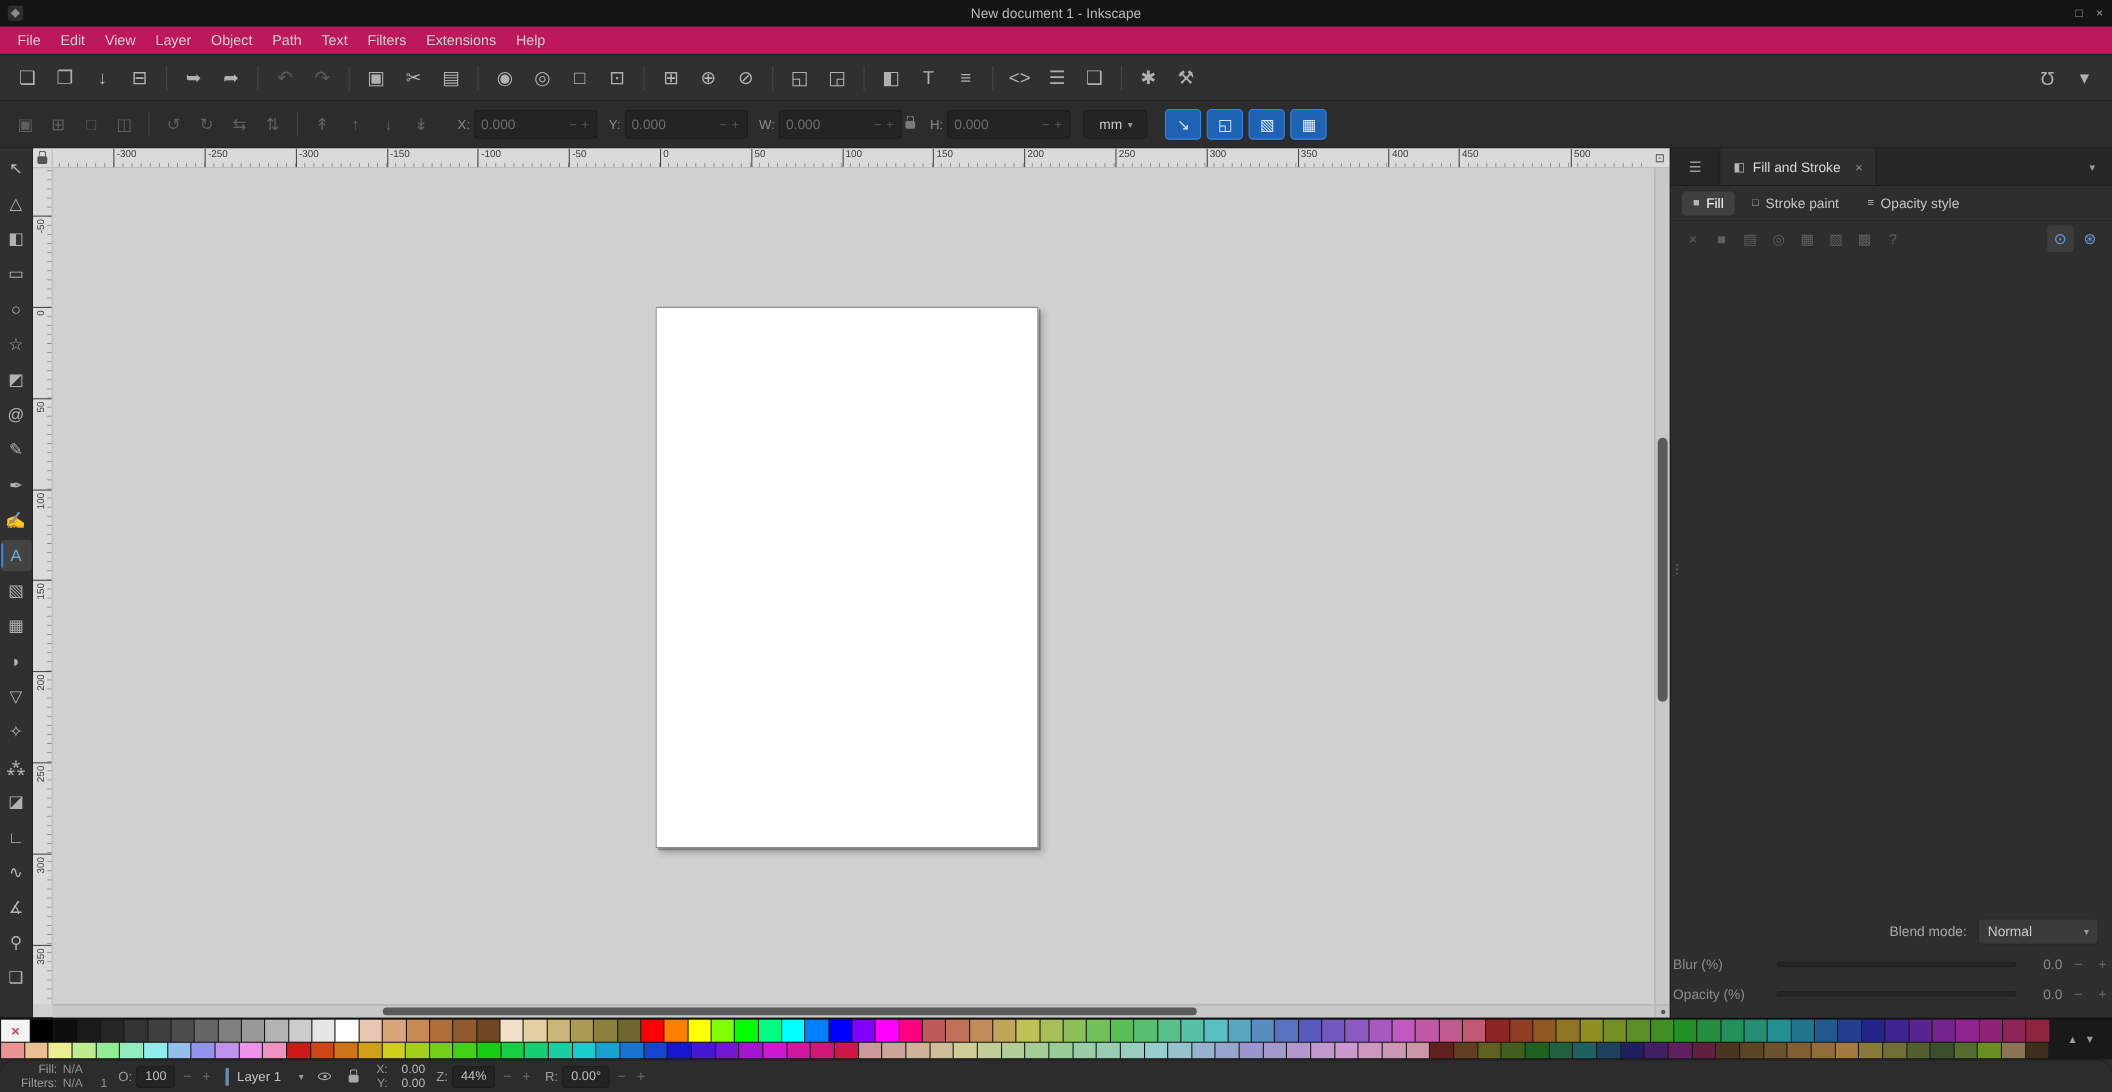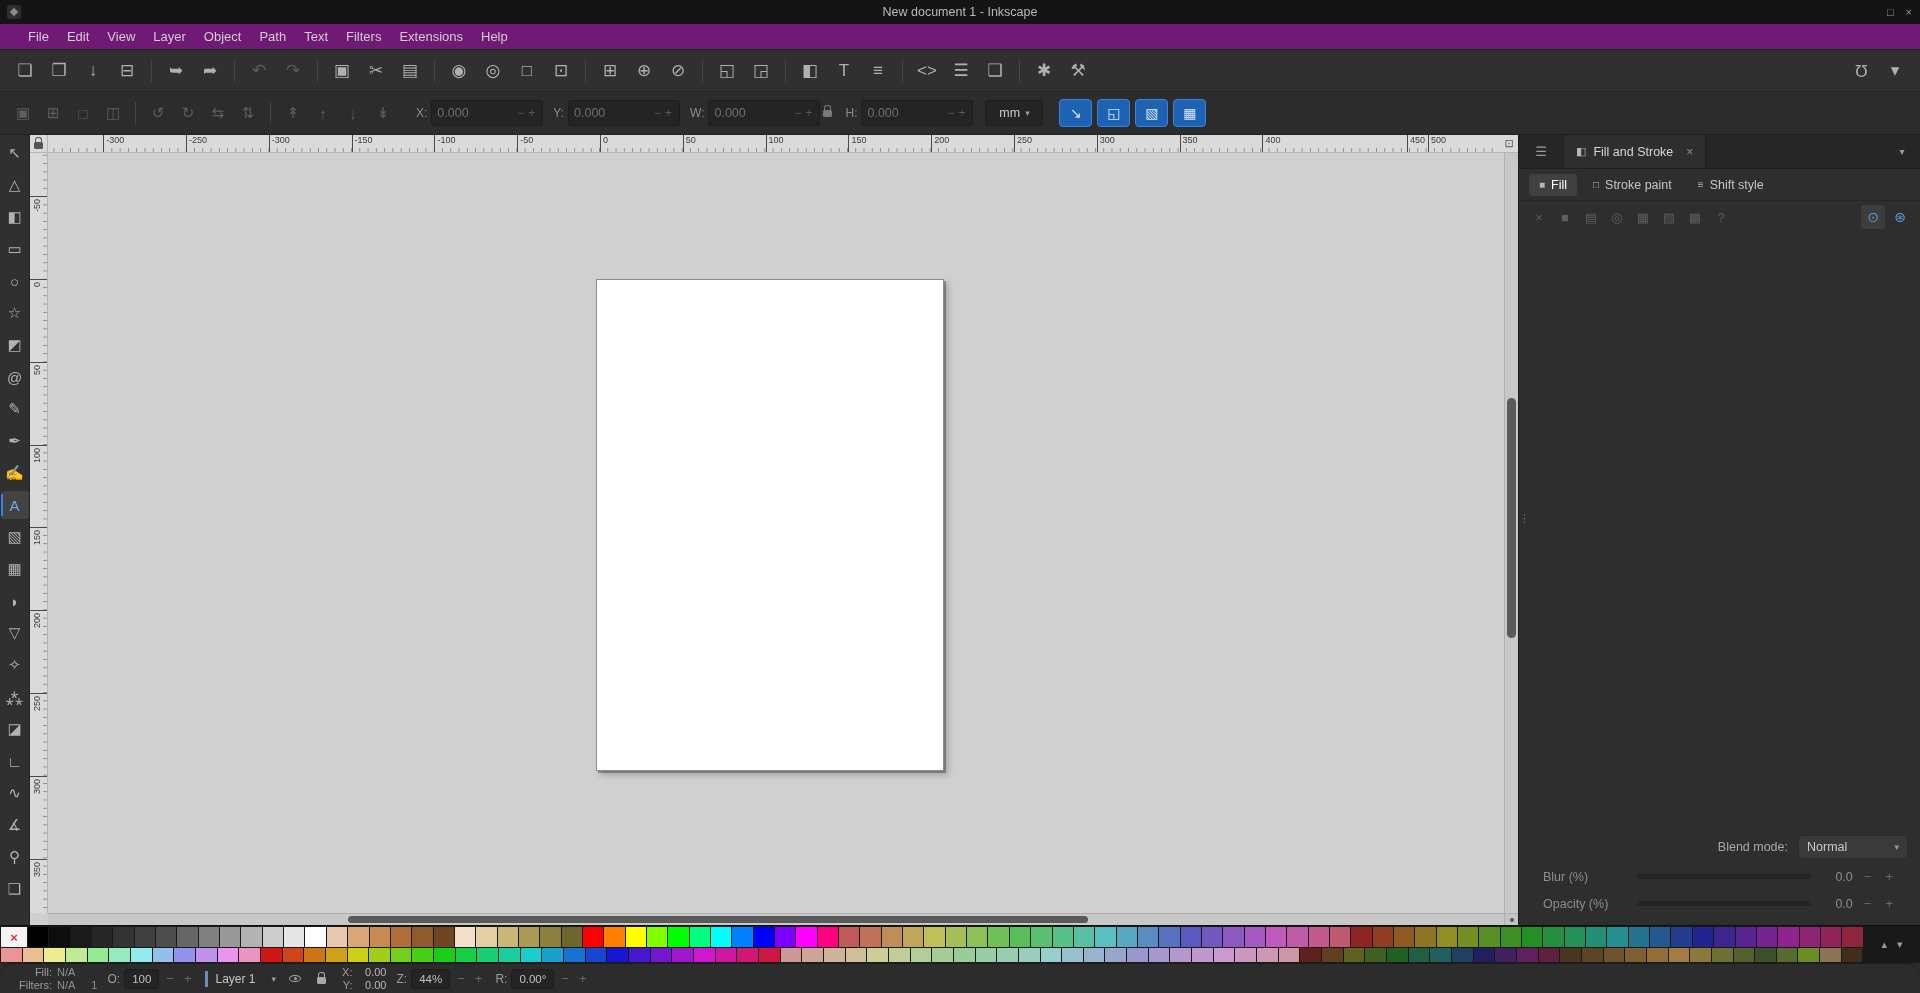--- a/index.html
+++ b/index.html
@@ -9,21 +9,21 @@
 
   
   .titlebar { height:24px; background:#141414; display:flex; align-items:center; justify-content:center; position:relative; flex:0 0 auto; }
   .title-text { font-size:12.5px; color:#b9b9b9; }
   .app-icon { position:absolute; left:7px; top:5px; width:14px; height:14px; background:#2e2e2e; border-radius:3px; }
   .app-icon::after { content:""; position:absolute; left:4px; top:4px; width:6px; height:6px; background:#8a8a8a; transform:rotate(45deg); }
   .win-btns { position:absolute; right:8px; top:0; height:24px; display:flex; align-items:center; gap:12px; }
   .win-btn { color:#9a9a9a; font-size:11px; line-height:1; cursor:default; }
 
   
-  .menubar { height:26px; background:#701a75; border-bottom:1px solid #222; display:flex; align-items:center; padding-left:19px; flex:0 0 auto; }
+  .menubar { height:26px; background:#be185d; border-bottom:1px solid #222; display:flex; align-items:center; padding-left:7px; flex:0 0 auto; }
   .menu-item { padding:4px 9px; font-size:13px; color:#cfcfcf; }
 
   
   .cmdbar { height:42px; background:#303030; border-bottom:1px solid #232323; display:flex; align-items:center; padding:0 8px; flex:0 0 auto; }
   .cmd-groups, .cmd-right { display:flex; align-items:center; }
   .cmd-right { margin-left:auto; }
   .cbtn { width:34px; height:32px; display:flex; align-items:center; justify-content:center; color:#b0b0b0; font-size:17px; border-radius:4px; }
   .cbtn .glyph { line-height:1; }
   .cbtn.disabled { color:#5c5c5c; }
   .vsep { width:1px; height:22px; background:#454545; margin:0 7px; }
@@ -93,21 +93,21 @@
   .paint-btn { width:24px; height:24px; display:flex; align-items:center; justify-content:center; color:#5e5e5e; font-size:13px; border-radius:3px; }
   .fill-rules { margin-left:auto; display:flex; gap:3px; }
   .fill-rule-btn { width:24px; height:24px; display:flex; align-items:center; justify-content:center; color:#5c9fd8; font-size:14px; border-radius:3px; }
   .fill-rule-btn.active { background:#3d3d3d; }
   .no-objects { padding:10px 14px; font-size:13px; color:#dcdcdc; flex:0 0 auto; }
   .panel-spacer { flex:1; }
   .blend-row { display:flex; align-items:center; justify-content:flex-end; gap:10px; padding:4px 12px; height:32px; flex:0 0 auto; }
   .blend-label { font-size:12.5px; color:#a8a8a8; }
   .blend-select { width:110px; height:24px; background:#3a3a3a; border:1px solid #2a2a2a; border-radius:4px; color:#c9c9c9; font-size:12.5px; display:flex; align-items:center; justify-content:space-between; padding:0 8px; }
   .blend-select .chev { font-size:9px; color:#9a9a9a; }
-  .slider-row { display:flex; align-items:center; gap:8px; padding:0 24px; height:27px; flex:0 0 auto; }
+  .slider-row { display:flex; align-items:center; gap:8px; padding:0 2px; height:27px; flex:0 0 auto; }
   .slider-label { width:86px; font-size:12.5px; color:#8d8d8d; }
   .slider-track { flex:1; height:5px; background:#252525; border:1px solid #202020; border-radius:3px; }
   .slider-value { width:34px; text-align:right; font-size:12.5px; color:#8d8d8d; }
   .mini-btn { color:#6b6b6b; font-size:13px; padding:0 3px; line-height:1; }
 
   
   .palette { height:38px; background:#191919; border-top:1px solid #101010; display:flex; flex:0 0 auto; }
   .palette-rows { flex:1; display:flex; flex-direction:column; gap:1px; padding:1px; min-width:0; }
   .prow { display:flex; gap:1px; }
   .prow1 { height:20px; }
@@ -458,21 +458,21 @@
             <span class="rlabel" data-name="ruler-h-label" style="left: 469.2px;">-50</span>
             <span class="rlabel" data-name="ruler-h-label" style="left: 552px;">0</span>
             <span class="rlabel" data-name="ruler-h-label" style="left: 634.8px;">50</span>
             <span class="rlabel" data-name="ruler-h-label" style="left: 717.6px;">100</span>
             <span class="rlabel" data-name="ruler-h-label" style="left: 800.4px;">150</span>
             <span class="rlabel" data-name="ruler-h-label" style="left: 883.2px;">200</span>
             <span class="rlabel" data-name="ruler-h-label" style="left: 966px;">250</span>
             <span class="rlabel" data-name="ruler-h-label" style="left: 1048.8px;">300</span>
             <span class="rlabel" data-name="ruler-h-label" style="left: 1131.6px;">350</span>
             <span class="rlabel" data-name="ruler-h-label" style="left: 1214.4px;">400</span>
-            <span class="rlabel" data-name="ruler-h-label" style="left: 1359px;">450</span>
+            <span class="rlabel" data-name="ruler-h-label" style="left: 1278px;">450</span>
             <span class="rlabel" data-name="ruler-h-label" style="left: 1380px;">500</span>
           </div>
         <div class="cms-btn" data-name="cms-toggle-button">
           <span data-name="display-monitor-icon">⊡</span>
         </div>
       </div>
       <div class="canvas-mid" data-name="canvas-middle">
         <div class="ruler-v" data-name="ruler-vertical">
             <div class="rvtick" data-name="ruler-v-tick" style="top: 43.2px;"></div>
             <span class="rvlabel" data-name="ruler-v-label" style="top: 46.2px;">-50</span>
@@ -528,21 +528,21 @@
           <div class="fs-tab active" data-name="tab-fill">
             <span class="ticon" data-name="tab-fill-icon">■</span>
             <span data-name="tab-fill-label">Fill</span>
           </div>
           <div class="fs-tab" data-name="tab-stroke-paint">
             <span class="ticon" data-name="tab-stroke-paint-icon">□</span>
             <span data-name="tab-stroke-paint-label">Stroke paint</span>
           </div>
           <div class="fs-tab" data-name="tab-stroke-style">
             <span class="ticon" data-name="tab-stroke-style-icon">≡</span>
-            <span data-name="tab-stroke-style-label">Shift style</span>
+            <span data-name="tab-stroke-style-label">Opacity style</span>
           </div>
         </div>
       <div class="paint-row" data-name="paint-row">
         <div class="paint-btns" data-name="paint-type-buttons">
             <div class="paint-btn" data-name="paint-none-button">
               <span class="glyph" data-name="paint-none-icon">×</span>
             </div>
             <div class="paint-btn" data-name="paint-flat-color-button">
               <span class="glyph" data-name="paint-flat-color-icon">■</span>
             </div>

